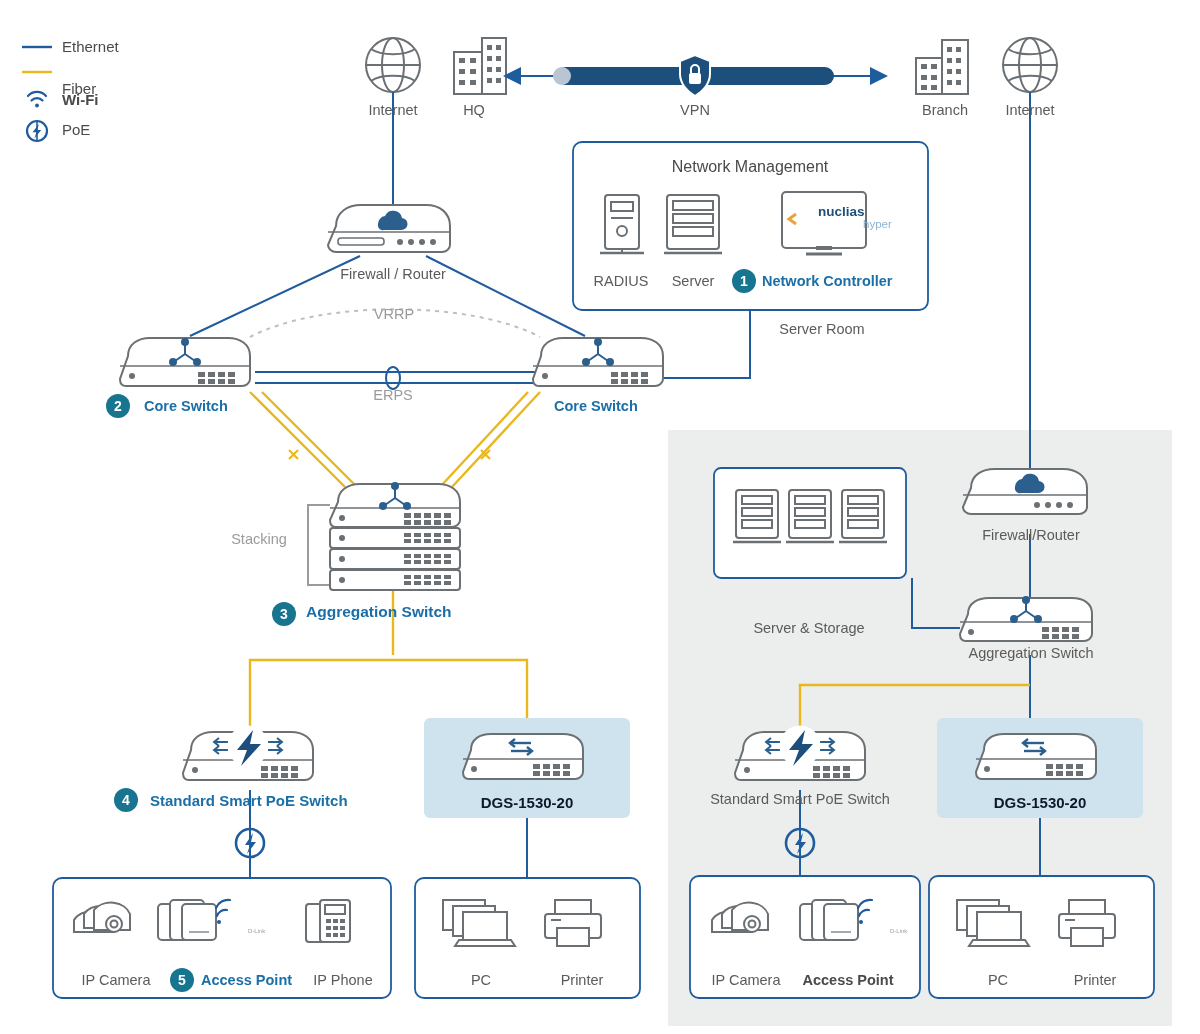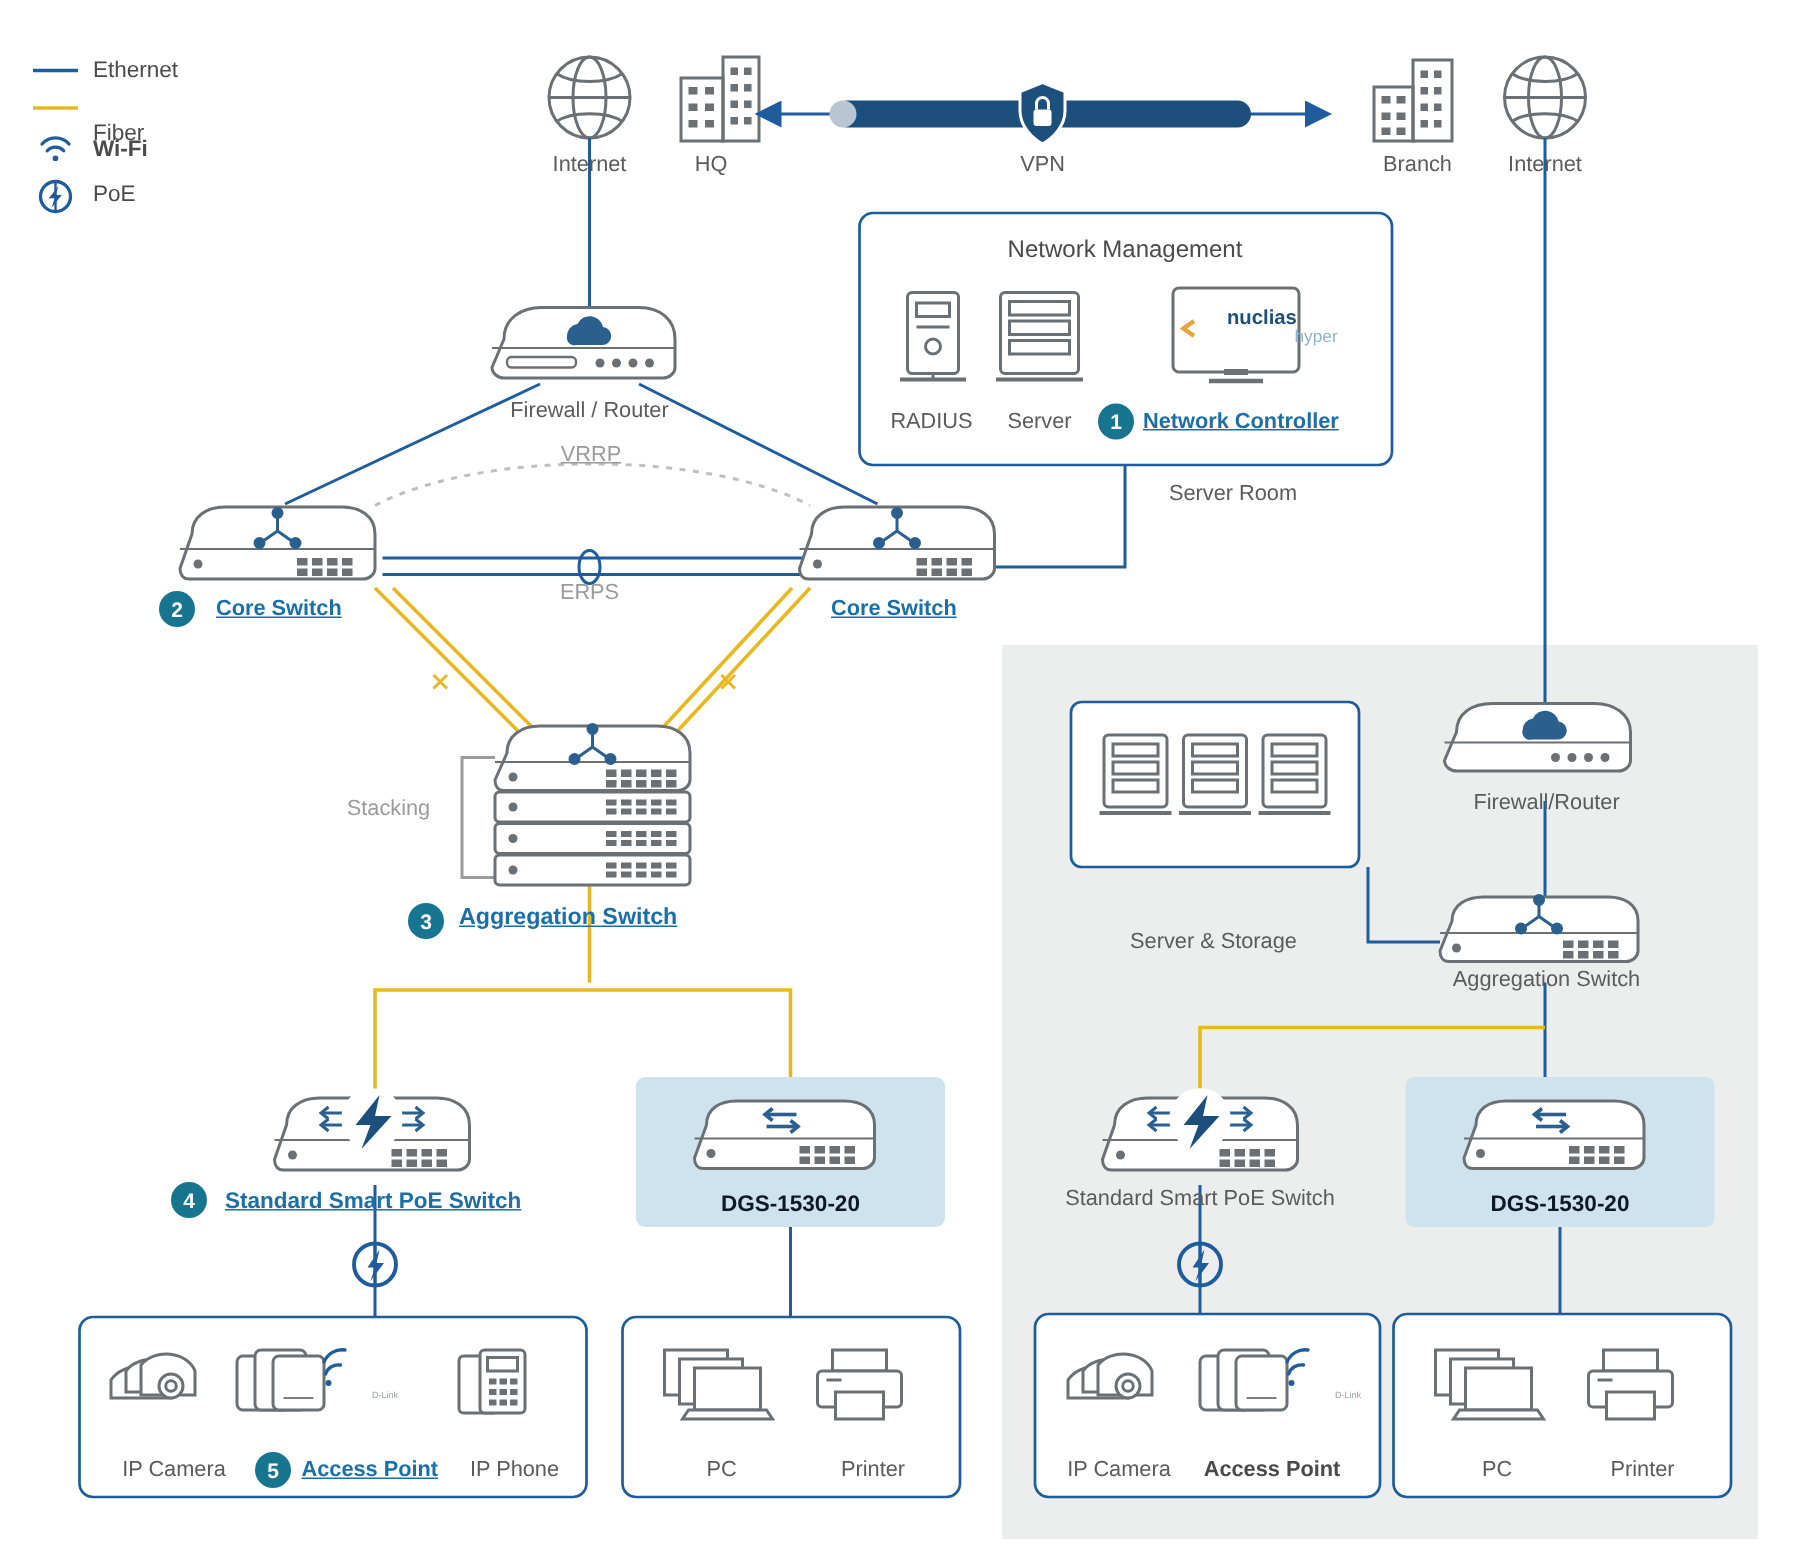--- a/index.html
+++ b/index.html
@@ -1,21 +1,21 @@
 <!DOCTYPE html>
 <html><head>
 <meta charset="utf-8">
 <style>
   html,body{margin:0;padding:0;background:#ffffff;}
   body{width:1200px;height:1034px;position:relative;overflow:hidden;
        font-family:"Liberation Sans",sans-serif;color:#4a4a4a;}
   #stage{position:absolute;left:0;top:0;width:1200px;height:838px;}
   svg.layer{position:absolute;left:0;top:0;width:1200px;height:1034px;}
   .lbl{position:absolute;font-size:14.5px;color:#5b5b5b;white-space:nowrap;}
-  .lbl.blue{color:#1b6fa8;font-weight:bold;text-decoration:underline;}
+  .lbl.blue{color:#1b6fa8;font-weight:bold;}
   .lbl.dark{color:#0f172a;font-weight:bold;}
   .lbl.gray{color:#9b9b9b;}
   .lbl.center{transform:translateX(-50%);}
   .legend-txt{position:absolute;font-size:15px;color:#4a4a4a;}
   .badge{position:absolute;width:24px;height:24px;border-radius:50%;
          background:#17758f;color:#fff;font-size:14px;font-weight:bold;
          display:flex;align-items:center;justify-content:center;}
 </style>
 </head>
 <body>
@@ -600,21 +600,21 @@
   <div class="lbl blue" style="left:762px;top:273px;">Network Controller</div>
   <div class="badge" style="left:732px;top:269px;">1</div>
   <div class="lbl center" style="left:822px;top:321px;">Server Room</div>
 
   <div style="position:absolute;left:818px;top:206px;font-size:13.5px;font-weight:bold;color:#1d4f7c;line-height:12px;">
     <span>nuclias</span><br>
     <span style="font-size:11.5px;font-weight:normal;color:#8fb3cf;padding-left:45px;">hyper</span>
   </div>
 
   <div class="lbl center" style="left:393px;top:266px;">Firewall / Router</div>
-  <div class="lbl gray center" style="left:394px;top:295px;text-decoration:underline;">VRRP</div>
+  <div class="lbl gray center" style="left:394px;top:306px;">VRRP</div>
   <div class="lbl gray center" style="left:393px;top:387px;">ERPS</div>
   <div class="lbl gray center" style="left:259px;top:531px;">Stacking</div>
 
   <div class="badge" style="left:106px;top:394px;">2</div>
   <div class="lbl blue" style="left:144px;top:398px;">Core Switch</div>
   <div class="lbl blue" style="left:554px;top:398px;">Core Switch</div>
 
   <div class="badge" style="left:272px;top:602px;">3</div>
   <div class="lbl blue" style="left:306px;top:603px;font-size:15.5px;">Aggregation Switch</div>
 

